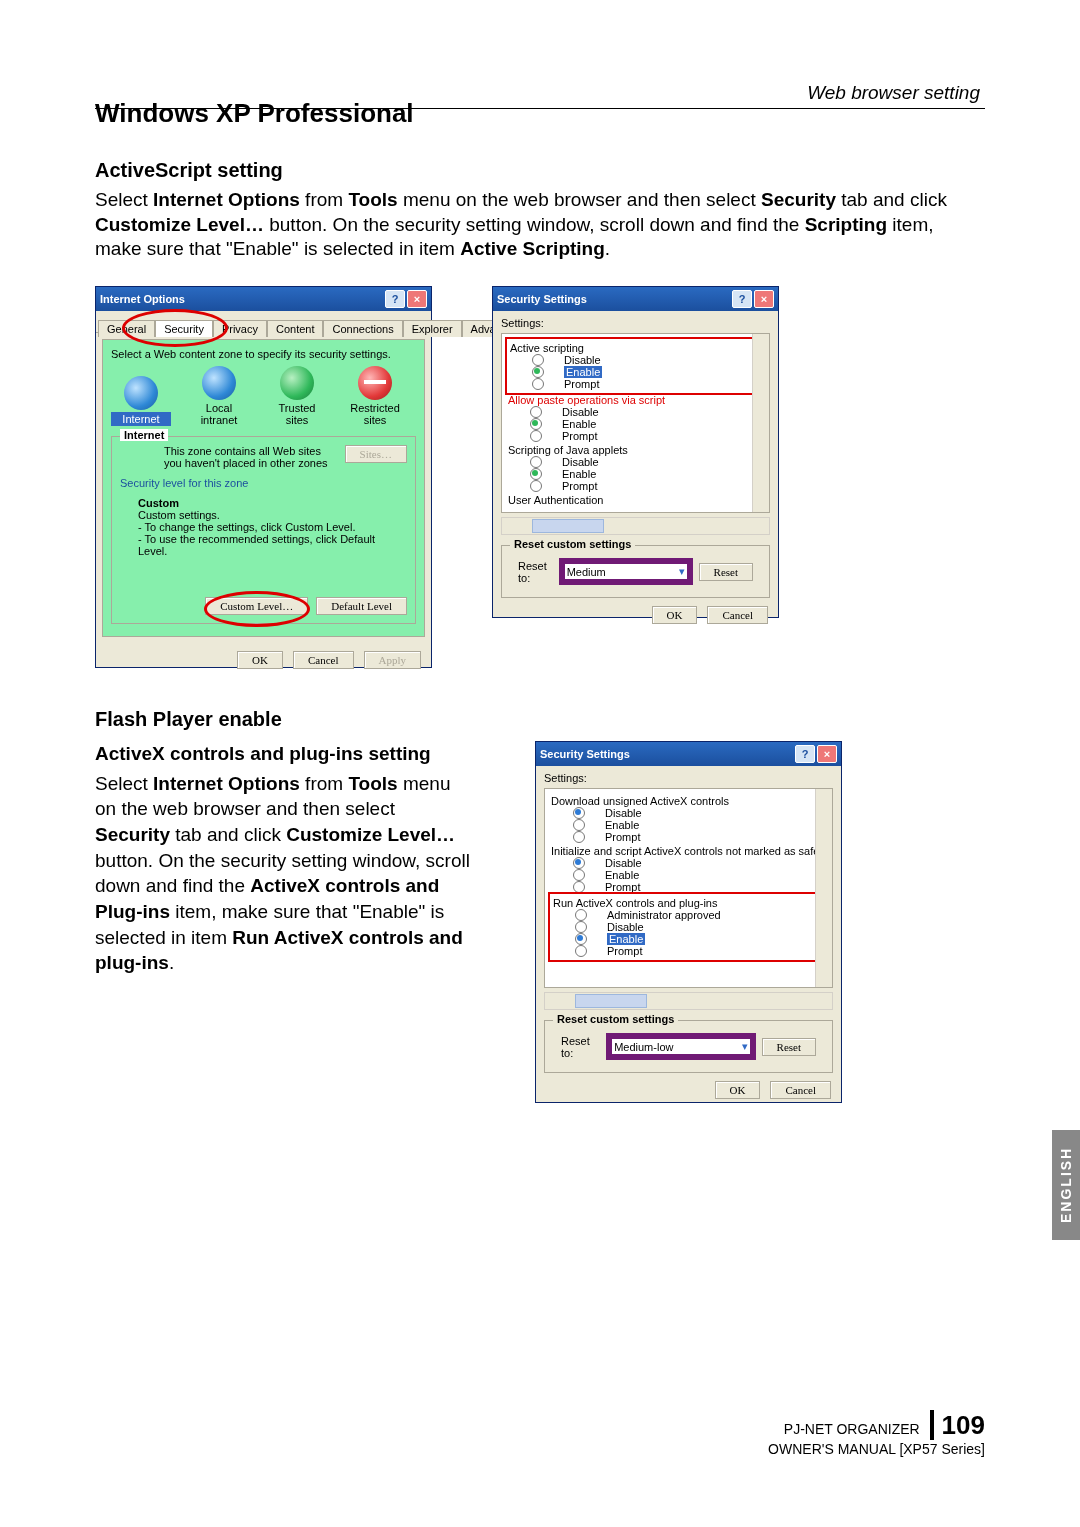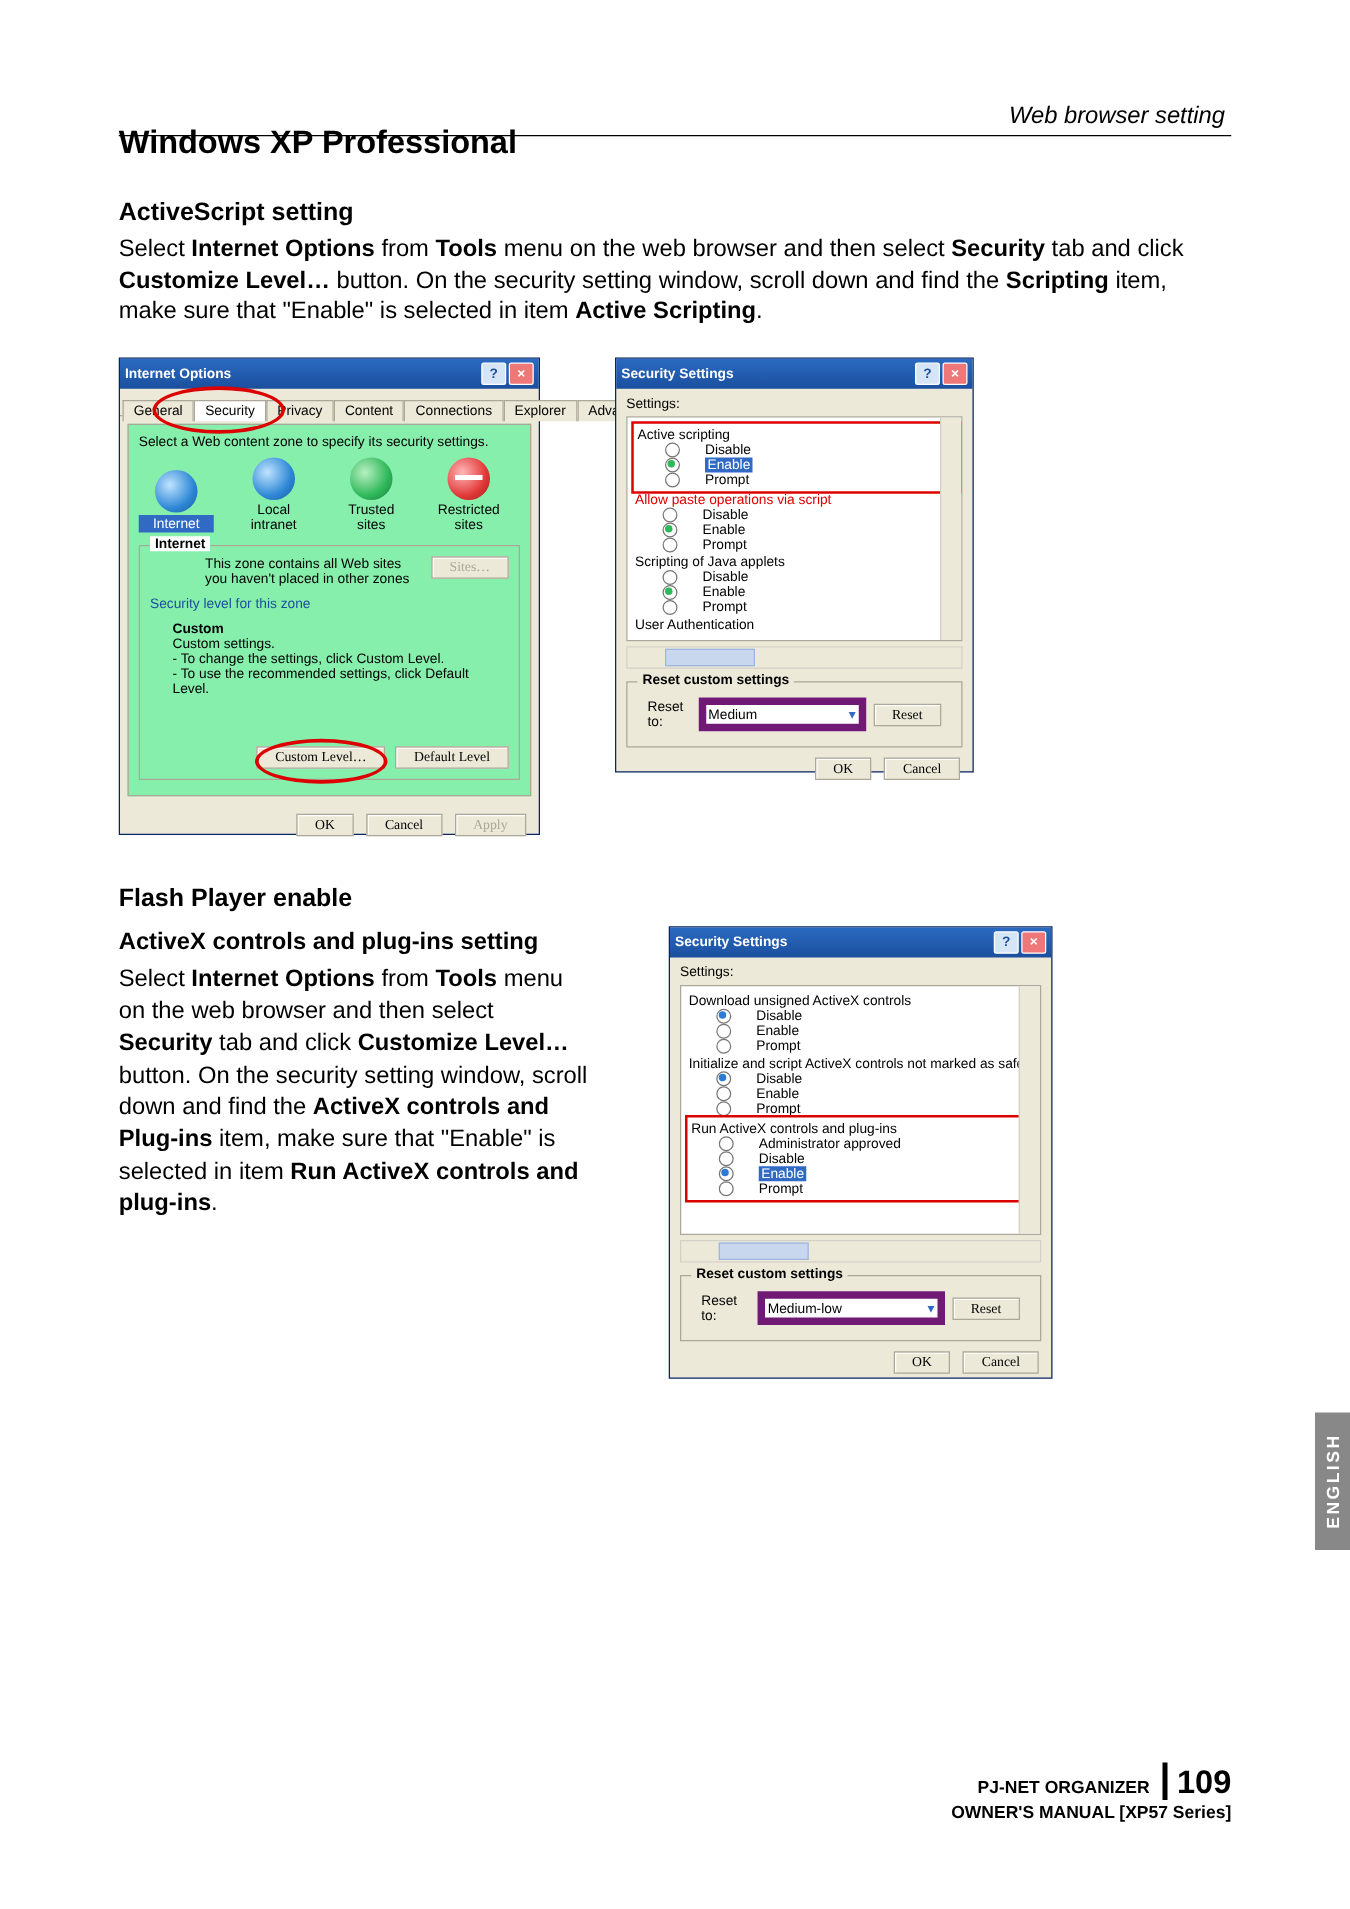--- a/index.html
+++ b/index.html
@@ -194,21 +194,21 @@
     font-size:14px;
   }
   .footer {
     position:absolute;
     bottom:70px;
     right:95px;
     text-align:right;
     font-size:14px;
   }
   .footer .pn { font-size:26px; font-weight:700; border-left:4px solid #000; padding-left:8px; margin-left:6px;}
-  .footer .l1 { font-weight:700; }
+  .footer .l1 { font-weight:400; }
   .dlg1 { width:335px; height:380px; position:relative;}
   .dlg2 { width:285px; height:330px; position:relative;}
   .dlg3 { width:305px; height:360px; position:relative;}
 </style>
 </head>
 <body>
 
 <div class="page">
   <div class="hdr-right">Web browser setting</div>
   <div class="hdr-rule"></div>

